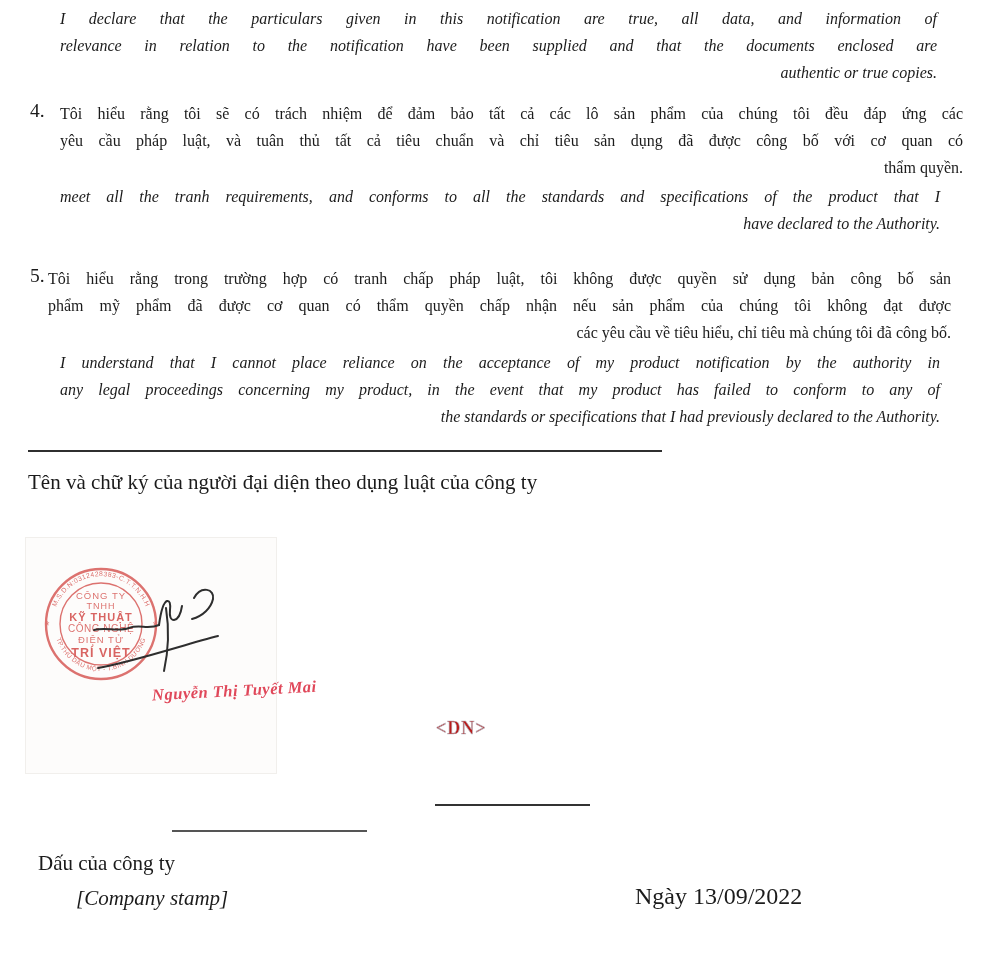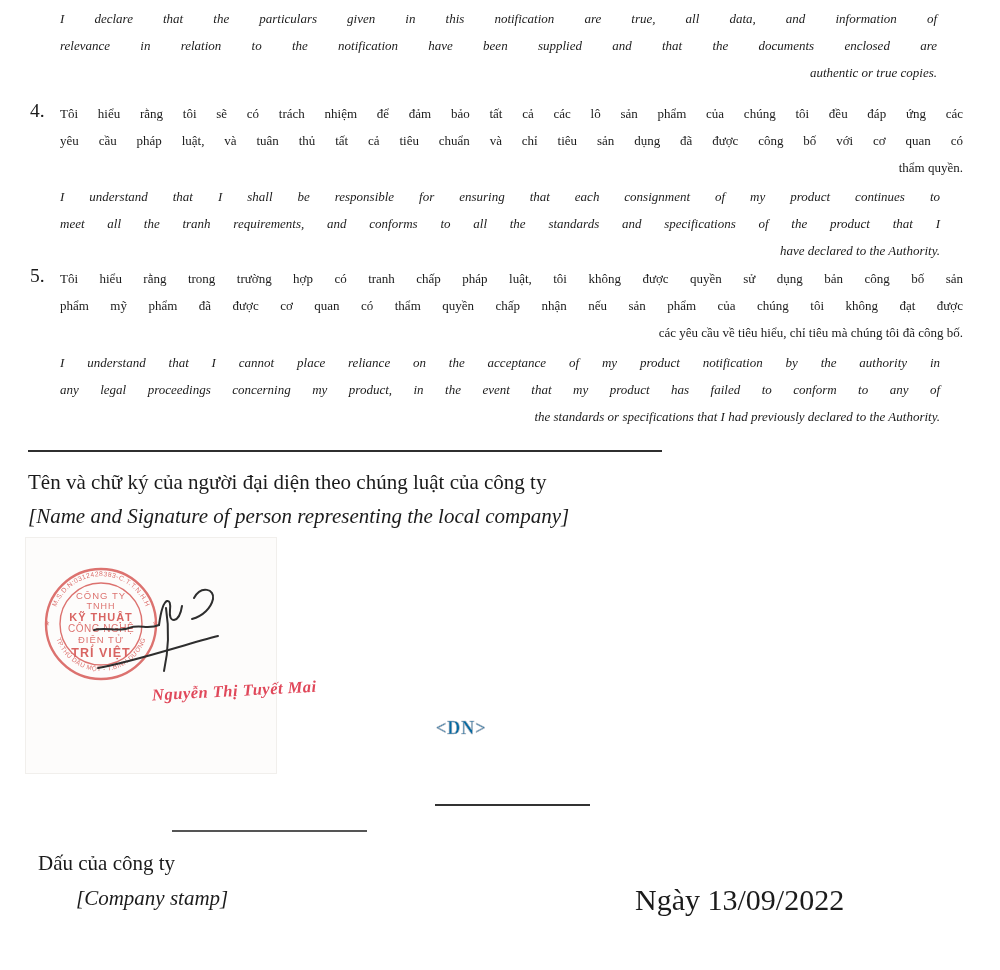--- a/index.html
+++ b/index.html
@@ -1,80 +1,78 @@
 <!DOCTYPE html>
 <html><head>
 <meta charset="utf-8">
 <style>
   html,body{margin:0;padding:0;background:#ffffff;}
   .page{
     position:relative;width:1000px;height:970px;background:#ffffff;overflow:hidden;
     font-family:"Liberation Serif","DejaVu Serif",serif;color:#1b1b1b;
   }
   .abs{position:absolute;}
-  .para{line-height:27px;font-size:13px;}
+  .para{line-height:27px;font-size:16px;}
   .italic{font-style:italic;}
   .jline{text-align:justify;text-align-last:justify;}
   .lline{text-align:right;}
   .num{font-size:19.5px;}
   .label{font-size:21px;}
   .hline{border-bottom:2px solid #2f2f2f;height:0;}
   .stamp-box{
     background:#fdfcfb;border:1px solid #f1efec;box-sizing:border-box;
   }
   .signer-name{
     position:absolute;left:126px;top:144px;width:130px;
     color:#e0485a;font-style:italic;font-weight:bold;font-size:16.5px;
     transform:rotate(-3deg);letter-spacing:0.5px;white-space:nowrap;
   }
   .watermark{
-    font-size:18px;color:#0369a1;-webkit-text-stroke:0.6px #b9b9c2;
+    font-size:18px;color:#b91c1c;-webkit-text-stroke:0.6px #b9b9c2;
     letter-spacing:1px;font-weight:bold;
   }
-  .date{font-size:30px;}
+  .date{font-size:24px;}
   svg text{font-family:"Liberation Sans","DejaVu Sans",sans-serif;}
 </style>
 </head>
 <body>
 
 <div class="page">
 
   <div class="abs para italic" style="left:60px;top:5px;width:877px;">
     <div class="jline">I declare that the particulars given in this notification are true, all data, and information of</div>
     <div class="jline">relevance in relation to the notification have been supplied and that the documents enclosed are</div>
     <div class="lline">authentic or true copies.</div>
   </div>
 
   <div class="abs num" style="left:30px;top:100px;">4.</div>
   <div class="abs para" style="left:60px;top:100px;width:903px;">
     <div class="jline">Tôi hiểu rằng tôi sẽ có trách nhiệm để đảm bảo tất cả các lô sản phẩm của chúng tôi đều đáp ứng các</div>
     <div class="jline">yêu cầu pháp luật, và tuân thủ tất cả tiêu chuẩn và chỉ tiêu sản dụng đã được công bố với cơ quan có</div>
     <div class="lline">thẩm quyền.</div>
   </div>
   <div class="abs para italic" style="left:60px;top:183px;width:880px;">
-    <div class="jline">I understand that I shall be responsible for ensuring that each consignment of my product continues to</div>
     <div class="jline">meet all the tranh requirements, and conforms to all the standards and specifications of the product that I</div>
     <div class="lline">have declared to the Authority.</div>
   </div>
 
   <div class="abs num" style="left:30px;top:265px;">5.</div>
-  <div class="abs para" style="left:60px;top:265px;width:903px;">
+  <div class="abs para" style="left:48px;top:265px;width:903px;">
     <div class="jline">Tôi hiểu rằng trong trường hợp có tranh chấp pháp luật, tôi không được quyền sử dụng bản công bố sản</div>
     <div class="jline">phẩm mỹ phẩm đã được cơ quan có thẩm quyền chấp nhận nếu sản phẩm của chúng tôi không đạt được</div>
     <div class="lline">các yêu cầu về tiêu hiểu, chỉ tiêu mà chúng tôi đã công bố.</div>
   </div>
   <div class="abs para italic" style="left:60px;top:349px;width:880px;">
     <div class="jline">I understand that I cannot place reliance on the acceptance of my product notification by the authority in</div>
     <div class="jline">any legal proceedings concerning my product, in the event that my product has failed to conform to any of</div>
     <div class="lline">the standards or specifications that I had previously declared to the Authority.</div>
   </div>
 
   <div class="abs hline" style="left:28px;top:450px;width:634px;"></div>
-  <div class="abs label" style="left:28px;top:470px;">Tên và chữ ký của người đại diện theo chúng luật của công ty</div>
-  <div class="abs label italic" style="left:28px;top:504px;">[Name and Signature of person representing the local company]</div>
+  <div class="abs label" style="left:28px;top:470px;">Tên và chữ ký của người đại diện theo dụng luật của công ty</div>
 
   <div class="abs stamp-box" style="left:25px;top:537px;width:252px;height:237px;">
     <svg width="252" height="237" viewBox="0 0 252 237">
       <g opacity="0.88">
         <circle cx="75" cy="86" r="55" fill="none" stroke="#d85f5c" stroke-width="2.4"></circle>
         <circle cx="75" cy="86" r="41" fill="none" stroke="#d85f5c" stroke-width="1.4"></circle>
         <defs>
           <path id="arcTop" d="M 27.7,94.3 A 48,48 0 1 1 122.3,94.3" fill="none"></path>
           <path id="arcBottom" d="M 30.8,102.1 A 47,47 0 0 0 119.2,102.1" fill="none"></path>
         </defs>

